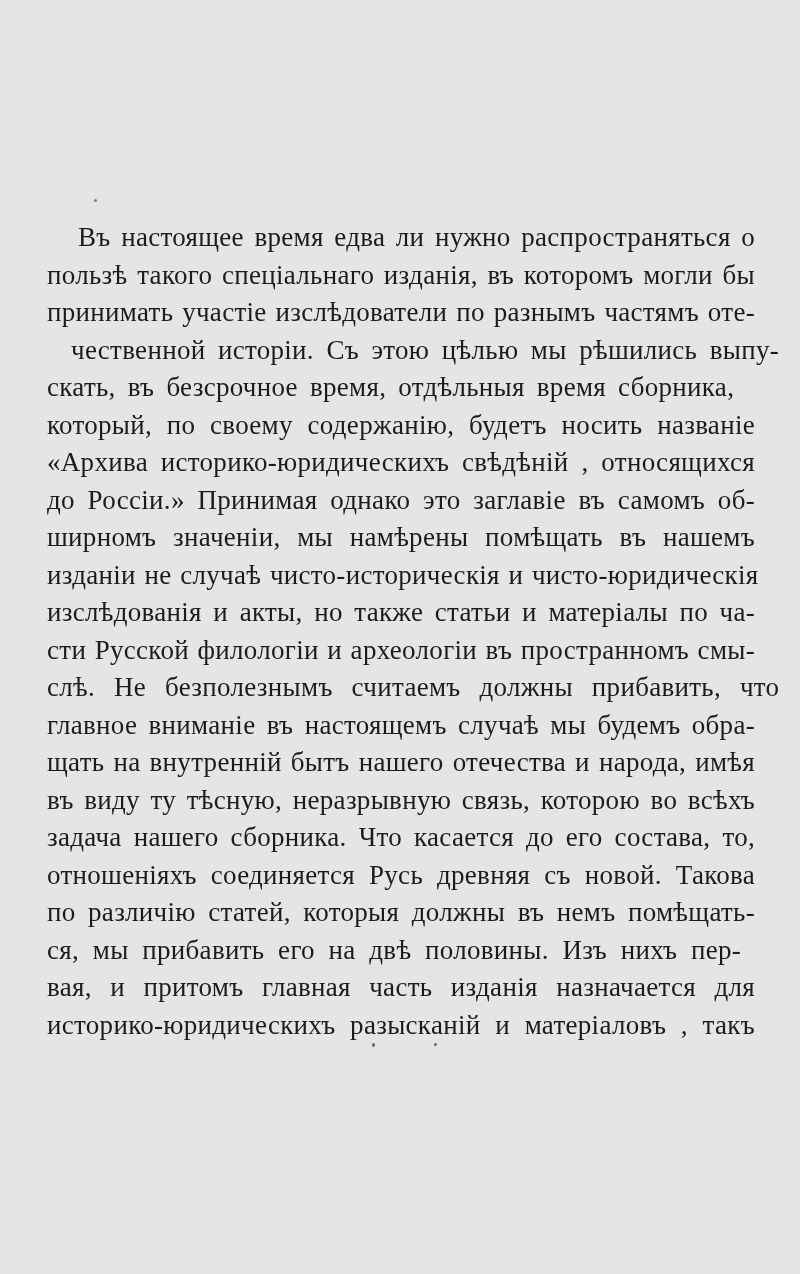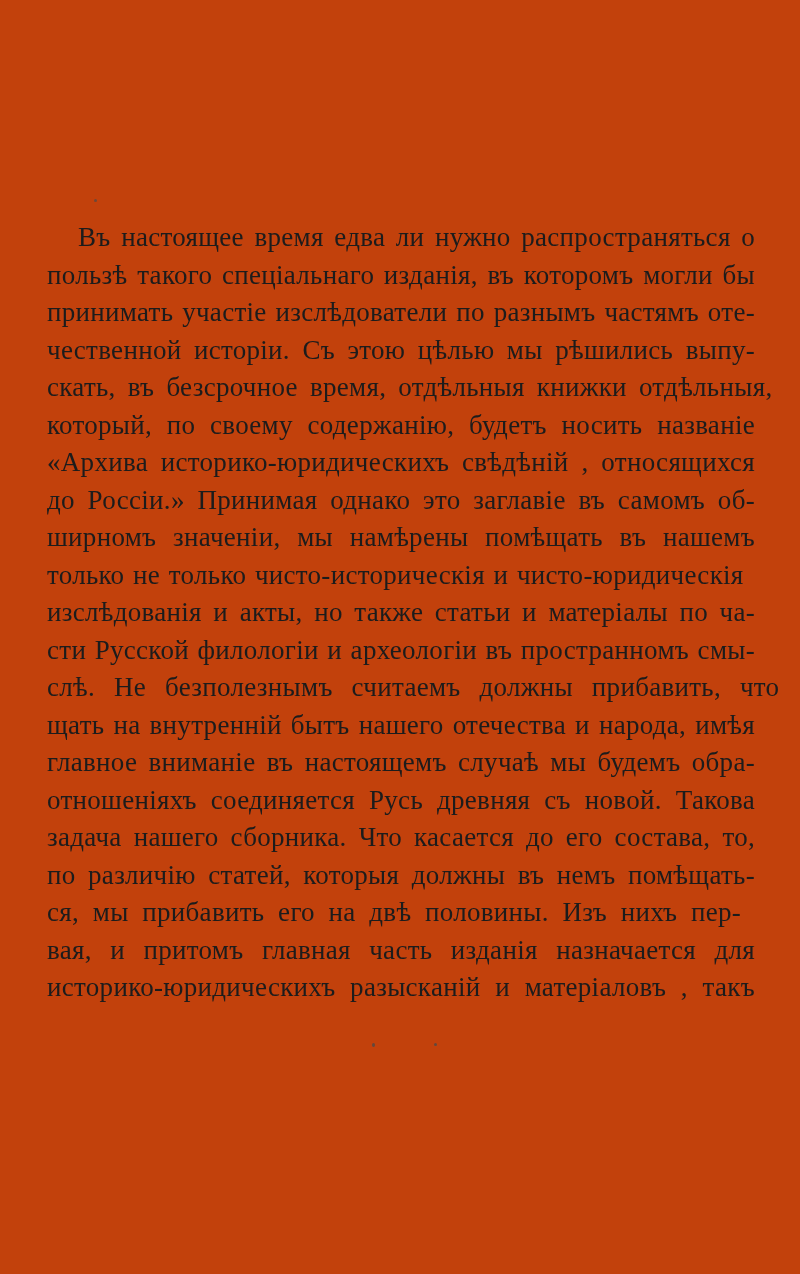--- a/index.html
+++ b/index.html
@@ -4,21 +4,21 @@
 <style>
   html, body {
     margin: 0;
     padding: 0;
     background: #ffffff;
   }
   .scan-page {
     position: relative;
     width: 800px;
     height: 1274px;
-    background: #c2410c;
+    background: #e5e5e5;
     overflow: hidden;
     font-family: "Liberation Serif", "DejaVu Serif", serif;
   }
   .text-block {
     position: absolute;
     left: 47px;
     top: 219px;
     width: 708px;
     color: #1c1c1c;
   }
@@ -46,48 +46,49 @@
 
 <div class="scan-page">
   <div class="text-block">
 
       <div class="text-line indent"><span class="line-text" style="word-spacing: 3.54018px;">Въ настоящее время едва ли нужно распространяться о</span></div>
 
       <div class="text-line"><span class="line-text" style="word-spacing: 2.61384px;">пользѣ такого спеціальнаго изданія, въ которомъ могли бы</span></div>
 
       <div class="text-line"><span class="line-text" style="word-spacing: 1.84896px;">принимать участіе изслѣдователи по разнымъ частямъ оте-</span></div>
 
-      <div class="text-line"><span class="line-text" style="word-spacing: 5.4308px;">чественной исторіи. Съ этою цѣлью мы рѣшились выпу-</span></div>
+      <div class="text-line"><span class="line-text" style="word-spacing: 5.4308px; margin-left: 24px;">чественной исторіи. Съ этою цѣлью мы рѣшились выпу-</span></div>
 
-      <div class="text-line"><span class="line-text" style="word-spacing: 5.00521px;">скать, въ безсрочное время, отдѣльныя книжки отдѣльныя,</span></div>
+      <div class="text-line"><span class="line-text" style="word-spacing: 5.00521px;">скать, въ безсрочное время, отдѣльныя время сборника,</span></div>
 
       <div class="text-line"><span class="line-text" style="word-spacing: 7.66927px;">который, по своему содержанію, будетъ носить названіе</span></div>
 
       <div class="text-line"><span class="line-text" style="word-spacing: 5.80078px;">«Архива историко-юридическихъ свѣдѣній , относящихся</span></div>
 
       <div class="text-line"><span class="line-text" style="word-spacing: 5.72852px;">до Россіи.» Принимая однако это заглавіе въ самомъ об-</span></div>
 
       <div class="text-line"><span class="line-text" style="word-spacing: 9.66667px;">ширномъ значеніи, мы намѣрены помѣщать въ нашемъ</span></div>
 
-      <div class="text-line"><span class="line-text" style="word-spacing: 1.63125px;">только не только чисто-историческія и чисто-юридическія</span></div>
+      <div class="text-line"><span class="line-text" style="word-spacing: 1.63125px;">изданіи не случаѣ чисто-историческія и чисто-юридическія</span></div>
 
       <div class="text-line"><span class="line-text" style="word-spacing: 4.49479px;">изслѣдованія и акты, но также статьи и матеріалы по ча-</span></div>
 
       <div class="text-line"><span class="line-text" style="word-spacing: 1.5px;">сти Русской филологіи и археологіи въ пространномъ смы-</span></div>
 
       <div class="text-line"><span class="line-text" style="word-spacing: 11.8776px;">слѣ. Не безполезнымъ считаемъ должны прибавить, что</span></div>
 
+      <div class="text-line"><span class="line-text" style="word-spacing: 4.24107px;">главное вниманіе въ настоящемъ случаѣ мы будемъ обра-</span></div>
+
       <div class="text-line"><span class="line-text" style="word-spacing: 2.01562px;">щать на внутренній бытъ нашего отечества и народа, имѣя</span></div>
 
-      <div class="text-line"><span class="line-text" style="word-spacing: 4.24107px;">главное вниманіе въ настоящемъ случаѣ мы будемъ обра-</span></div>
+      <div class="text-line"><span class="line-text" style="word-spacing: 3.58789px;">въ виду ту тѣсную, неразрывную связь, которою во всѣхъ</span></div>
 
+      <div class="text-line"><span class="line-text" style="word-spacing: 4.95508px;">задача нашего сборника. Что касается до его состава, то,</span></div>
 
       <div class="text-line"><span class="line-text" style="word-spacing: 6.90885px;">отношеніяхъ соединяется Русь древняя съ новой. Такова</span></div>
-
-      <div class="text-line"><span class="line-text" style="word-spacing: 4.95508px;">задача нашего сборника. Что касается до его состава, то,</span></div>
 
       <div class="text-line"><span class="line-text" style="word-spacing: 5.44643px;">по различію статей, которыя должны въ немъ помѣщать-</span></div>
 
       <div class="text-line"><span class="line-text" style="word-spacing: 6.6441px;">ся, мы прибавить его на двѣ половины. Изъ нихъ пер-</span></div>
 
       <div class="text-line"><span class="line-text" style="word-spacing: 11.4241px; margin-top: 36px;">вая, и притомъ главная часть изданія назначается для</span></div>
 
       <div class="text-line"><span class="line-text" style="word-spacing: 7.65937px;">историко-юридическихъ разысканій и матеріаловъ , такъ</span></div>
     </div>
 

